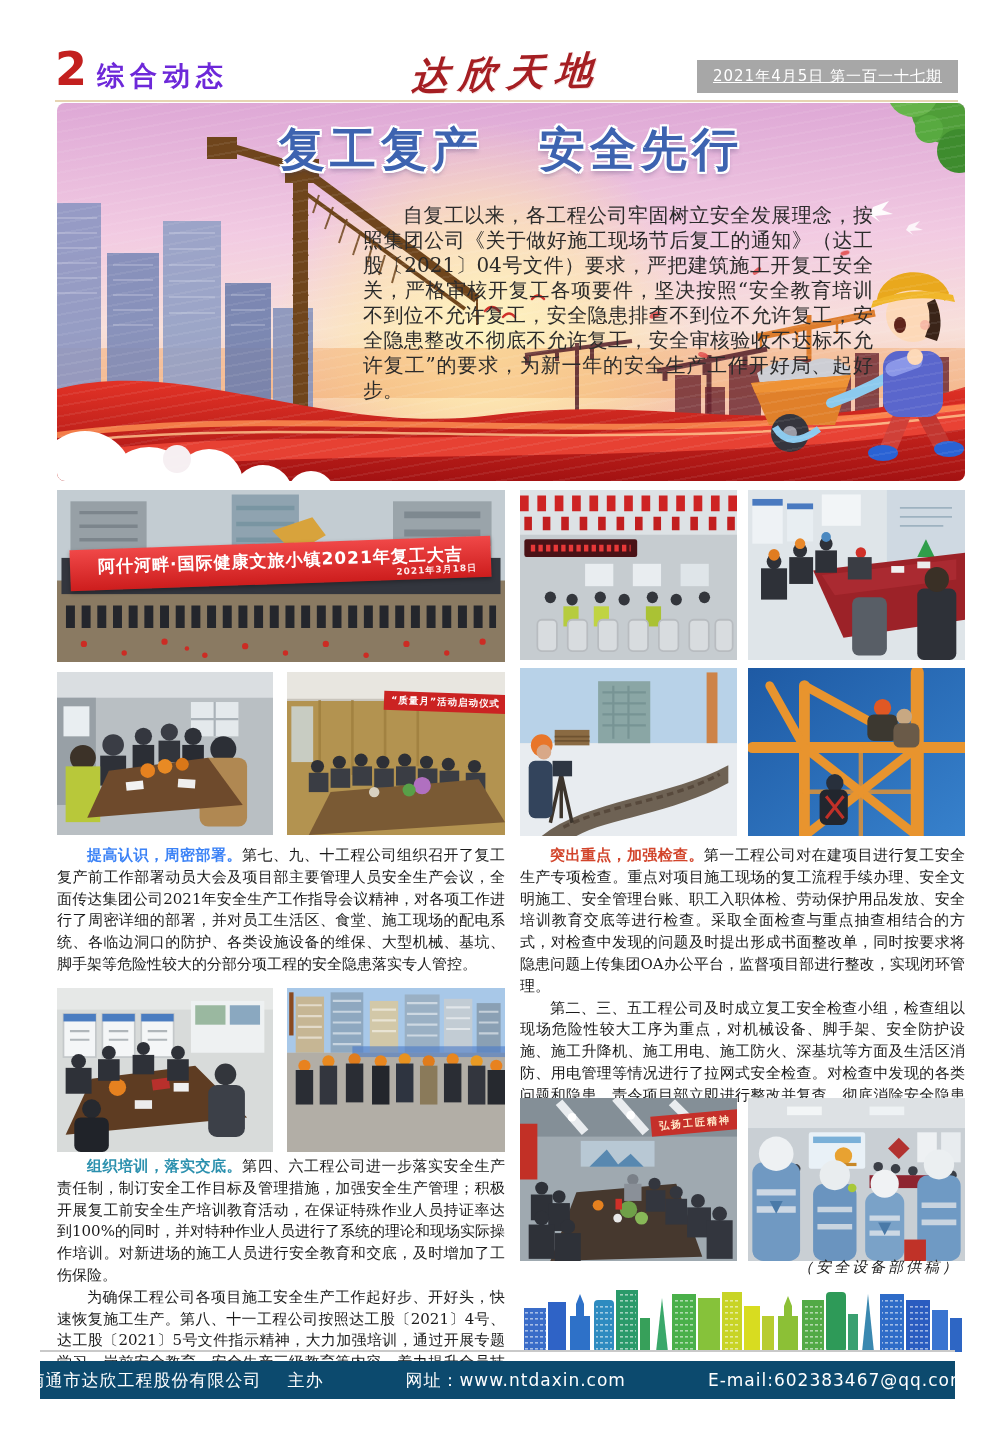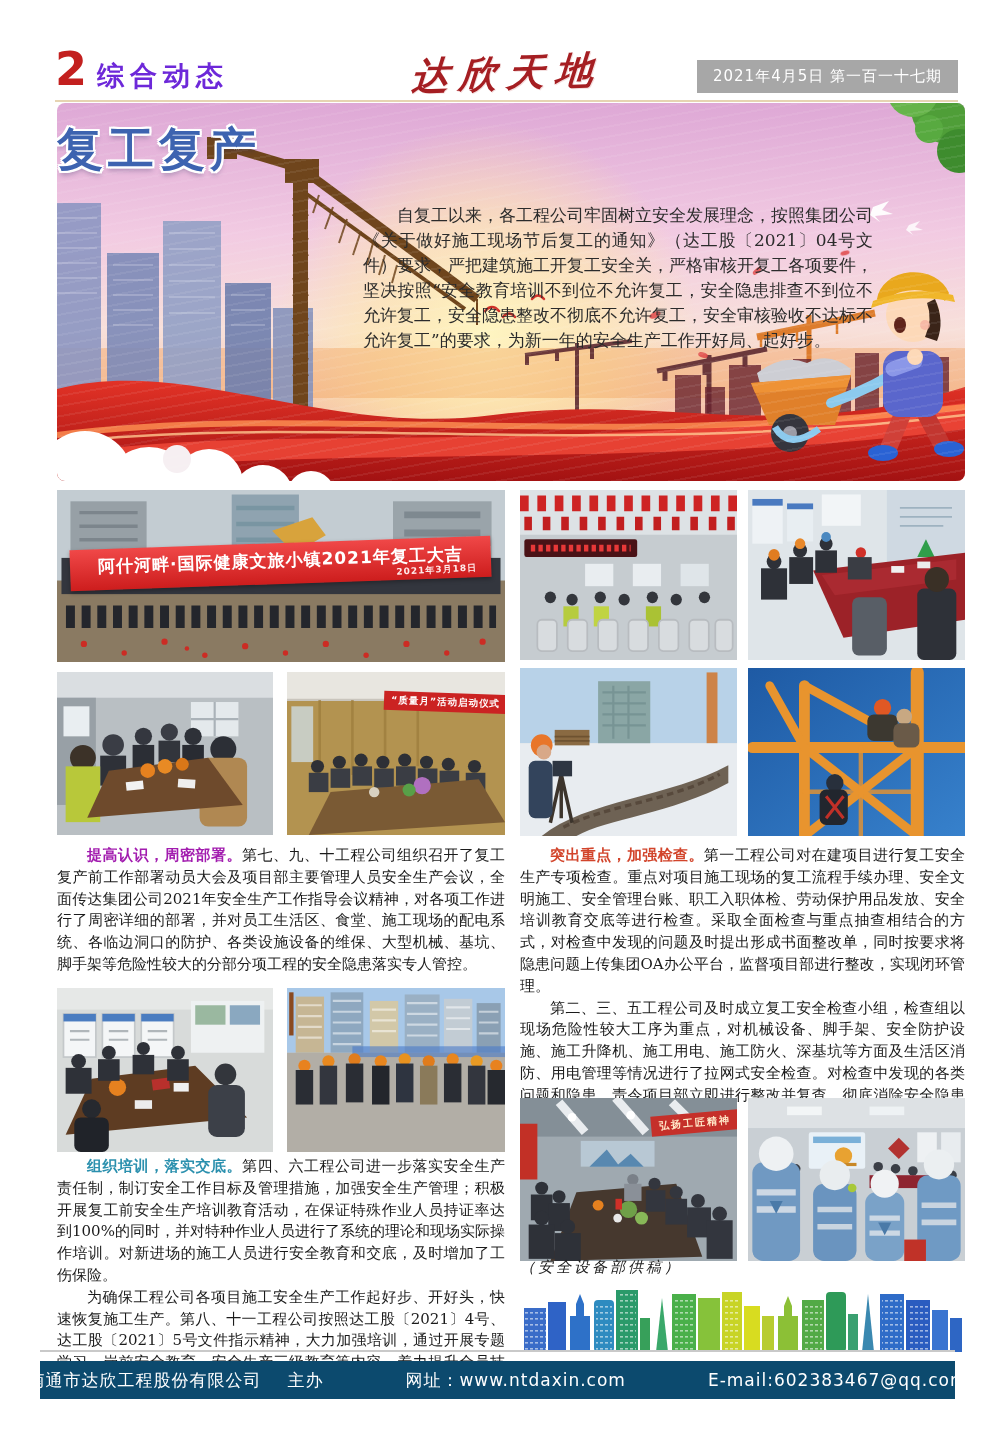--- a/index.html
+++ b/index.html
@@ -12,35 +12,35 @@
             border-bottom:2px solid #e6d4b2; }
   .pagenum { position:absolute; left:0; top:-2px; color:#c3201f;
              font:bold 46px/46px "DejaVu Sans","Liberation Sans",sans-serif; }
   .section-title { position:absolute; left:42px; top:10px; color:#6d28d9;
              font:bold 27px "DejaVu Sans","Liberation Sans",sans-serif; letter-spacing:6px; }
   .masthead { position:absolute; left:50%; top:0px; transform:translateX(-50%) rotate(-2deg) skewX(-6deg);
              color:#a51e22; font:bold italic 38px "DejaVu Serif",serif; letter-spacing:10px;
              text-shadow:1px 1px 0 #c85a5a33; white-space:nowrap; }
   .datebox { position:absolute; right:0; top:12px; background:#a7a7a7; color:#fff;
              font:15px "DejaVu Sans","Liberation Sans",sans-serif; letter-spacing:1px;
-             padding:7px 16px; white-space:nowrap; }
+             padding:7px 16px; white-space:nowrap;text-decoration:underline; }
 
   
   .hero { position:absolute; left:57px; top:103px; width:908px; height:378px;
           border-radius:8px; overflow:hidden; }
   .hero svg.hero-art { position:absolute; inset:0; width:100%; height:100%; display:block; }
   .hero-stripes { position:absolute; inset:0;
           background:repeating-linear-gradient(-10deg, rgba(255,255,255,.07) 0 2px, transparent 2px 10px); }
   .hero-title { position:absolute; left:0; top:16px; width:100%; display:flex;
           justify-content:center; gap:56px;
           font:800 46px "DejaVu Sans","Liberation Sans",sans-serif; color:#3d63b0; letter-spacing:5px;
           text-shadow:-2px -2px 0 #fff, 2px -2px 0 #fff, -2px 2px 0 #fff, 2px 2px 0 #fff,
-                      -2px 0 0 #fff, 2px 0 0 #fff, 0 -2px 0 #fff, 0 2px 0 #fff, 0 4px 5px rgba(40,40,90,.35);flex-direction:column; }
+                      -2px 0 0 #fff, 2px 0 0 #fff, 0 -2px 0 #fff, 0 2px 0 #fff, 0 4px 5px rgba(40,40,90,.35); }
   .hero-body { position:absolute; left:306px; top:100px; width:510px;
-          font-size:17px; line-height:25px; color:#2b2b2b; text-align:justify; text-indent:2em; }
+          font-size:20px; line-height:25px; color:#2b2b2b; text-align:justify; text-indent:2em; }
 
   
   .photo { position:absolute; overflow:hidden; background:#cfd3d6; }
   .photo svg { position:absolute; inset:0; width:100%; height:100%; display:block; }
   .photoA-banner { position:absolute; left:3%; top:31%; width:94%; transform:rotate(-2deg);
           background:linear-gradient(#f04848,#cd1d1d); color:#fff; text-align:center;
           font:bold 17px/1.1 "DejaVu Sans","Liberation Sans",sans-serif; letter-spacing:1px;
           padding:8px 2px 14px; box-shadow:0 2px 4px rgba(0,0,0,.3); }
   .photoA-date { position:absolute; right:14px; bottom:2px;
           font:bold 9px "DejaVu Sans",sans-serif; color:#ffe9e9; transform:rotate(-1deg); }
@@ -48,25 +48,25 @@
           background:#cb2322; color:#fff; font:bold 9.5px "DejaVu Sans",sans-serif;
           padding:3px 7px; letter-spacing:1px; }
   .photoJ-banner { position:absolute; right:-2px; top:9%; transform:rotate(-5deg);
           background:#c5302a; color:#ffe8c8; font:bold 10px "DejaVu Sans",sans-serif;
           padding:3px 8px; letter-spacing:2px; }
 
   
   .article { position:absolute; font-size:15px; line-height:21.8px; text-align:justify; color:#1b1b1b; }
   .article p { text-indent:2em; }
   .lead { font-family:"DejaVu Sans","Liberation Sans",sans-serif; font-weight:bold; }
-  .lead-blue { color:#a21caf;margin-top:17px; }
+  .lead-blue { color:#3b82f6;margin-top:17px; }
   .lead-teal { color:#2b90ae; }
   .lead-red  { color:#d2442b; }
 
-  .credit { position:absolute; left:520px; top:1258px; width:440px; 
+  .credit { position:absolute; left:520px; top:1258px; width:440px; text-align:right;
           font:italic 15px "DejaVu Serif",serif; letter-spacing:3px; color:#222; }
 
   .skyline { position:absolute; left:520px; top:1282px; width:445px; height:70px; }
   .skyline svg { width:100%; height:100%; display:block; }
 
   .pre-footer-rule { position:absolute; left:40px; top:1350px; width:915px; height:2px; background:#c9c9c9; }
   .footer { position:absolute; left:40px; top:1361px; width:915px; height:38px; background:#0c4a6e;
           display:flex; align-items:center; justify-content:center; color:#fff;
           font:17px "DejaVu Sans","Liberation Sans",sans-serif; letter-spacing:1px; }
   .footer .seg { white-space:nowrap; }
@@ -204,20 +204,21 @@
       <g>
         <circle cx="888" cy="6" r="34" fill="#4f9e38"></circle>
           <circle cx="856" cy="-12" r="26" fill="#66b44a"></circle>
         <circle cx="902" cy="48" r="22" fill="#3e8c2e"></circle>
           <circle cx="872" cy="26" r="14" fill="#58aa40"></circle>
       </g>
     </svg>
     <div class="hero-stripes"></div>
     <div class="hero-title">
       <span>复工复产</span>
+      <span>安全先行</span>
     </div>
     <div class="hero-body">自复工以来，各工程公司牢固树立安全发展理念，按照集团公司《关于做好施工现场节后复工的通知》（达工股〔2021〕04号文件）要求，严把建筑施工开复工安全关，严格审核开复工各项要件，坚决按照“安全教育培训不到位不允许复工，安全隐患排查不到位不允许复工，安全隐患整改不彻底不允许复工，安全审核验收不达标不允许复工”的要求，为新一年的安全生产工作开好局、起好步。</div>
   </div>
 
   <div class="photo" style="left:57px;top:490px;width:448px;height:172px">
     <svg viewBox="0 0 200 76" preserveAspectRatio="none">
       <rect width="200" height="44" fill="#c3ccd2"></rect>
       <rect y="40" width="200" height="36" fill="#8a7a62"></rect>
       <rect x="6" y="5" width="34" height="36" fill="#97a0a6"></rect>
       <path d="M10 10h26M10 16h26M10 22h26M10 28h26" stroke="#7c858c" stroke-width="1.5"></path>

